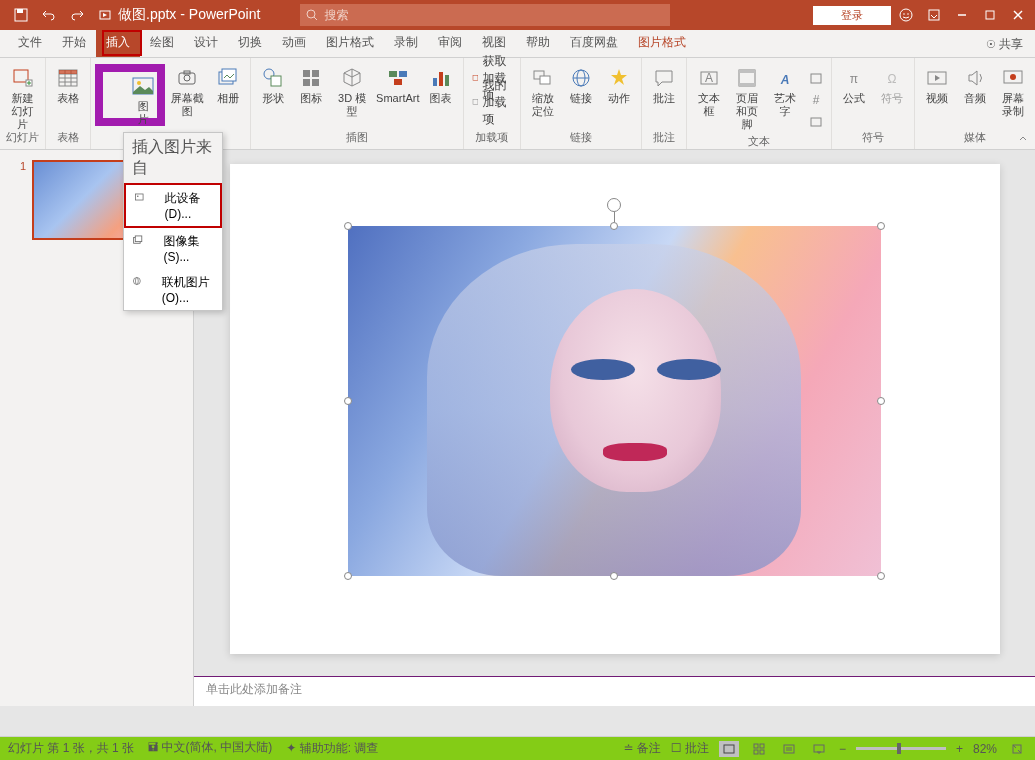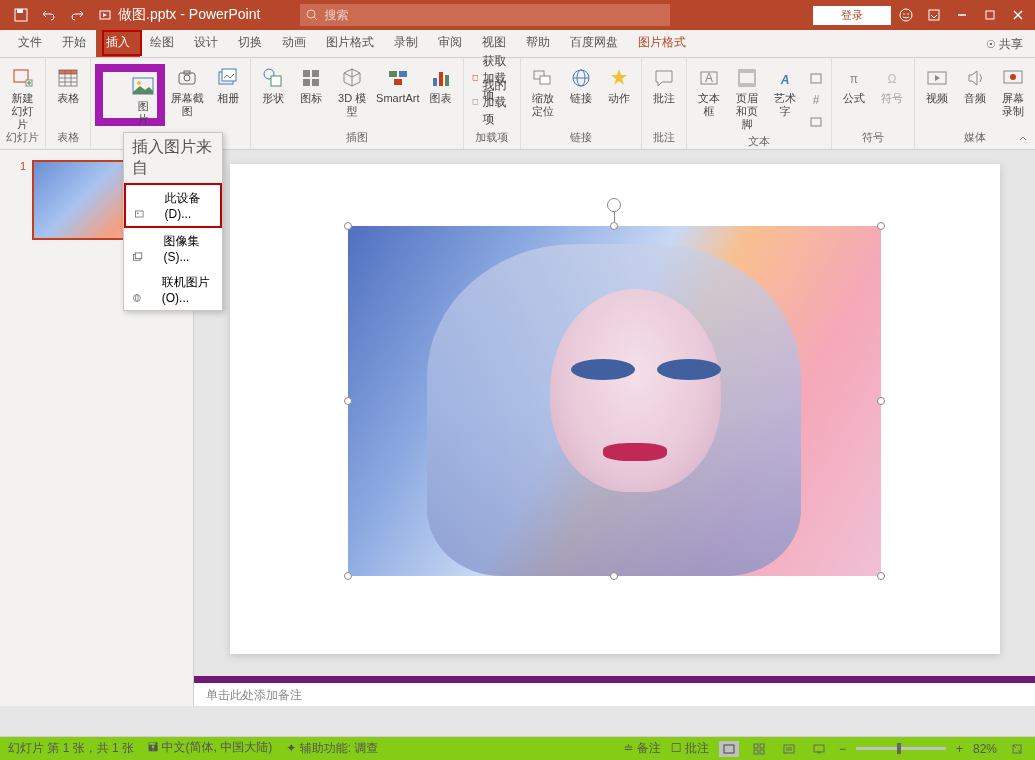--- a/index.html
+++ b/index.html
@@ -21,21 +21,21 @@
 .rgroup{display:flex;flex-direction:column;align-items:center;border-right:1px solid #e1dfdd;padding:2px 4px;}
 .rgroup-items{display:flex;flex:1;align-items:flex-start;gap:2px;padding-top:4px;}
 .rgroup-label{font-size:11px;color:#666;padding:2px 0;}
 .rbtn{display:flex;flex-direction:column;align-items:center;justify-content:flex-start;padding:2px 4px;min-width:36px;height:62px;}
 .rbtn-icon{width:24px;height:24px;display:flex;align-items:center;justify-content:center;margin-bottom:2px;}
 .rbtn-label{font-size:11px;color:#444;text-align:center;line-height:1.2;}
 .rbtn-sm{display:flex;align-items:center;padding:2px 4px;height:20px;font-size:11px;color:#444;}
 .rbtn-highlight{border:8px solid #a21caf;padding-left:31px;}
 .dropdown{position:absolute;left:123px;top:132px;width:100px;background:#fff;border:1px solid #c6c6c6;box-shadow:2px 2px 6px rgba(0,0,0,0.2);z-index:100;}
 .dd-header{padding:4px 8px;font-size:16px;color:#555;background:#f3f2f1;}
-.dd-item{padding:5px 8px;font-size:11px;display:flex;align-items:flex-end;gap:20px;}
+.dd-item{padding:5px 8px;font-size:11px;display:flex;align-items:flex-start;gap:20px;}
 .dd-item.hl{border:2px solid #c00000;}
 .main{display:flex;height:556px;}
 .thumbs{width:194px;background:#f3f2f1;padding:10px 20px;border-right:1px solid #d0d0d0;}
 .thumb-wrap{display:flex;gap:6px;}
 .thumb-num{font-size:11px;color:#b7472a;}
 .thumb{width:140px;height:80px;border:2px solid #c43e1c;background:linear-gradient(135deg,#6a8fd4 0%,#a8c4f0 40%,#f5a080 70%,#f0b8d0 100%);}
 .canvas-area{flex:1;background:#e6e6e6;display:flex;flex-direction:column;}
 .canvas-scroll{flex:1;display:flex;align-items:flex-start;justify-content:center;padding:14px 30px 8px;}
 .slide{width:770px;height:490px;background:#fff;box-shadow:0 2px 8px rgba(0,0,0,0.15);position:relative;}
 .image-sel{position:absolute;left:118px;top:62px;width:533px;height:350px;}
@@ -44,21 +44,21 @@
 .hair{position:absolute;left:15%;top:5%;width:70%;height:95%;background:linear-gradient(180deg,#c8d0e8 0%,#a8b8e0 50%,#8090c8 100%);border-radius:40% 40% 20% 20%;opacity:0.7;}
 .eye{position:absolute;width:12%;height:6%;background:#4060a0;border-radius:50%;top:38%;}
 .eye.l{left:42%;}.eye.r{left:58%;}
 .lips{position:absolute;left:48%;top:62%;width:12%;height:5%;background:#c02858;border-radius:40%;}
 .handle{position:absolute;width:8px;height:8px;background:#fff;border:1px solid #888;border-radius:50%;}
 .h-tl{left:-4px;top:-4px;}.h-tm{left:50%;top:-4px;margin-left:-4px;}.h-tr{right:-4px;top:-4px;}
 .h-ml{left:-4px;top:50%;margin-top:-4px;}.h-mr{right:-4px;top:50%;margin-top:-4px;}
 .h-bl{left:-4px;bottom:-4px;}.h-bm{left:50%;bottom:-4px;margin-left:-4px;}.h-br{right:-4px;bottom:-4px;}
 .rot-handle{position:absolute;left:50%;top:-28px;margin-left:-7px;width:14px;height:14px;border:1px solid #888;border-radius:50%;background:#fff;}
 .rot-line{position:absolute;left:50%;top:-14px;width:1px;height:10px;background:#888;}
-.notes{height:30px;background:#fff;border-top:7px solid #701a75;padding:4px 12px;color:#888;font-size:12px;}
+.notes{height:30px;background:#fff;border-top:1px solid #701a75;padding:4px 12px;color:#888;font-size:12px;}
 .statusbar{position:absolute;bottom:0;left:0;right:0;height:24px;background:#84cc16;border-top:1px solid #d0d0d0;display:flex;align-items:center;padding:0 8px;font-size:11px;color:#555;gap:14px;}
 .sb-right{margin-left:auto;display:flex;align-items:center;gap:10px;}
 .view-btn{width:20px;height:16px;display:flex;align-items:center;justify-content:center;}
 .zoom-slider{width:90px;height:3px;background:#c0c0c0;position:relative;}
 .zoom-thumb{position:absolute;left:46%;top:-4px;width:4px;height:11px;background:#666;}
 svg{display:block;}
 </style>
 </head>
 <body>
 

